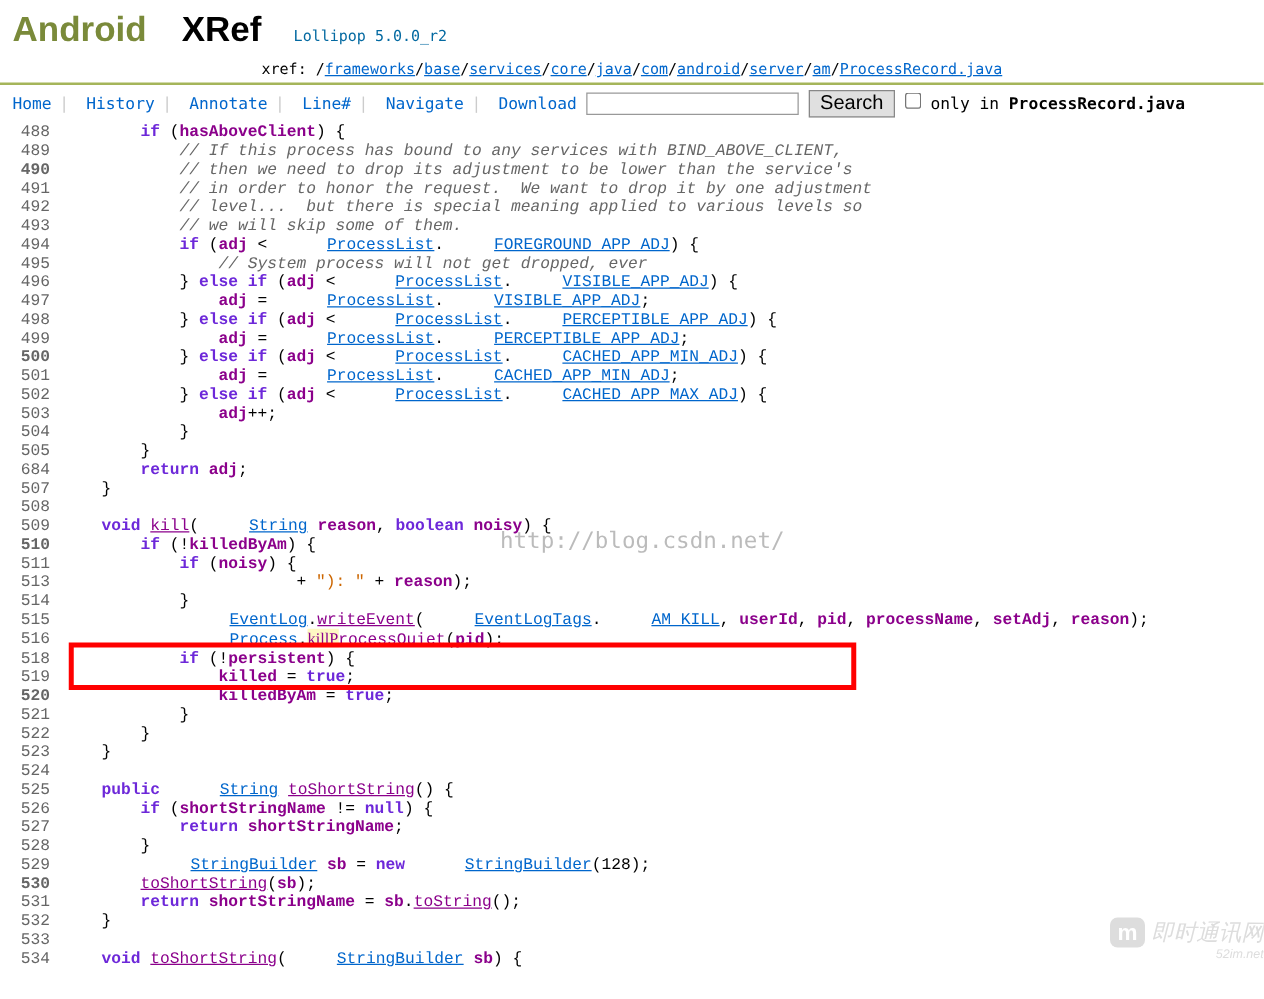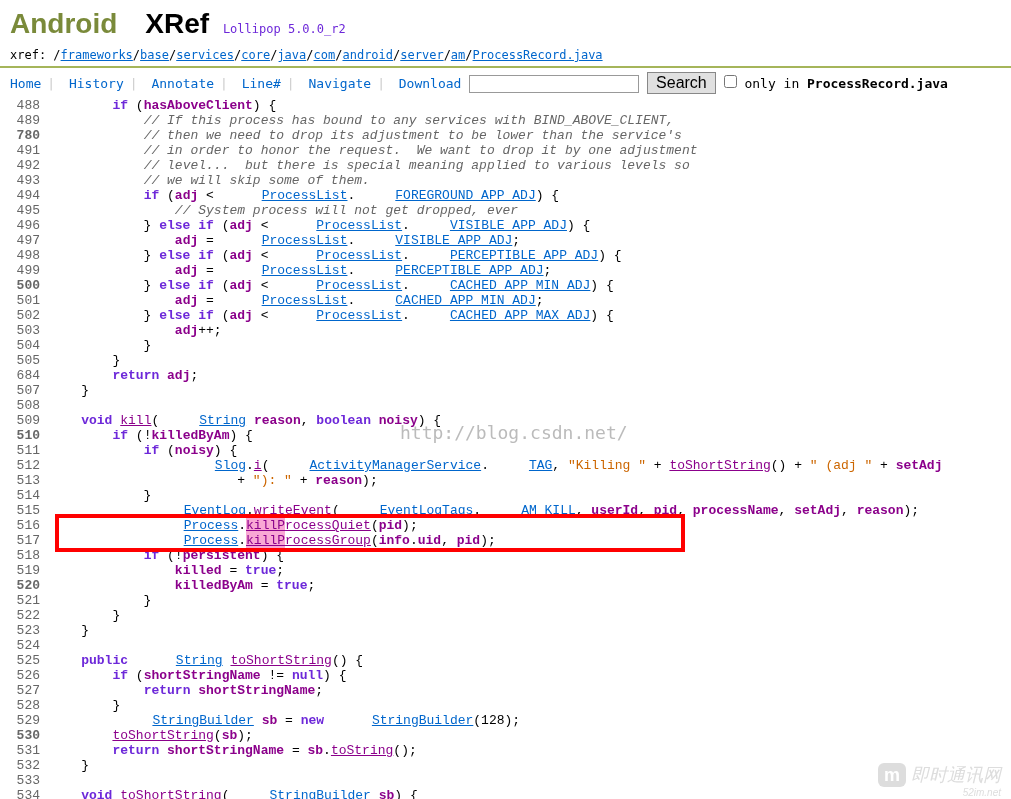--- a/index.html
+++ b/index.html
@@ -1,46 +1,46 @@
 <!DOCTYPE html>
 <html><head>
 <meta charset="utf-8">
 <style>
 * { margin: 0; padding: 0; box-sizing: border-box; }
 body { font-family: "Courier New", monospace; font-size: 13px; background: #fff; width: 1011px; position: relative; }
 .header { padding: 8px 10px 4px; }
 .logo-text { font-family: Arial, sans-serif; font-size: 28px; font-weight: bold; }
 .logo-android { color: #7a8a3a; }
 .logo-xref { color: #000; margin-left: 28px; }
-.logo-version { color: #6d28d9; font-family: monospace; font-size: 12px; margin-left: 6px; }
-.breadcrumb { padding: 4px 10px; font-family: monospace; font-size: 12px; color: #000; border-bottom: 2px solid #a5b55a; }
+.logo-version { color: #0369a1; font-family: monospace; font-size: 12px; margin-left: 18px; }
+.breadcrumb { padding: 4px 10px; font-family: monospace; font-size: 12px; color: #000; border-bottom: 2px solid #a5b55a; text-align: center; }
 .breadcrumb a { color: #0066cc; text-decoration: underline; }
 .nav { padding: 4px 10px; font-family: monospace; font-size: 13px; }
 .nav a { color: #0066cc; text-decoration: none; }
 .nav .sep { color: #ccc; margin: 0 6px; }
 .search-input { border: 1px solid #999; padding: 1px 4px; font-size: 12px; width: 170px; }
 .search-btn { background: #e0e0e0; border: 1px solid #888; padding: 1px 8px; font-size: 16px; cursor: pointer; }
 .nav-text { color: #000; }
 .file-hint { color: #000; font-weight: bold; }
 .code-area { padding: 0 10px; position: relative; }
 .line { display: flex; line-height: 15px; white-space: pre; font-family: "Courier New", monospace; font-size: 13px; }
 .ln { color: #666; width: 40px; text-align: right; padding-right: 10px; user-select: none; flex-shrink: 0; }
 .ln a { color: #666; text-decoration: none; }
 .ln.curr { color: #000; font-weight: bold; }
 .code { flex: 1; }
 .kw { color: #6d28d9; font-weight: bold; }
 .type { color: #0066cc; text-decoration: underline; padding-left: 40px; }
 .fn { color: #8b008b; text-decoration: underline; }
 .var { color: #8b008b; font-weight: bold; margin-top: 12px; }
 .cmt { color: #666; font-style: italic; }
 .str { color: #cc6600; }
-.hl { background: #f9a8d4; }
+.hl { background: #fef9c3; font-family: Liberation Serif, serif; }
 .red-box { position: absolute; border: 4px solid #ff0000; pointer-events: none; }
 .watermark { position: absolute; color: #bbb; font-size: 18px; font-family: monospace; pointer-events: none; }
-.bottom-watermark { position: absolute; right: 10px; bottom: 5px; color: #ddd; font-size: 18px; font-style: italic; font-family: Arial; }
+.bottom-watermark { position: absolute; right: 0; bottom: 5px; color: #ddd; font-size: 18px; font-style: italic; font-family: Arial; }
 .bottom-watermark .m-icon { background: #ddd; color: #fff; border-radius: 6px; padding: 2px 6px; font-weight: bold; font-style: normal; }
 .bottom-watermark .sub { font-size: 10px; display: block; text-align: right; }
 </style>
 </head>
 <body>
 
 <div class="header">
   <span class="logo-text">
     <span class="logo-android">Android</span><span class="logo-xref">XRef</span>
   </span>
@@ -62,21 +62,21 @@
   <button class="search-btn">Search</button>
   <input type="checkbox" style="">
   <span class="nav-text"> only in </span><span class="file-hint">ProcessRecord.java</span>
 </div>
 
 <div class="code-area">
   <div class="watermark" style="top:324px; left:400px;">http://blog.csdn.net/</div>
   <div id="code-lines">
       <div class="line"><div class="ln "><a href="#">488</a></div><div class="code">        <span class="kw">if</span> (<span class="var">hasAboveClient</span>) {</div></div>
       <div class="line"><div class="ln "><a href="#">489</a></div><div class="code">            <span class="cmt">// If this process has bound to any services with BIND_ABOVE_CLIENT,</span></div></div>
-      <div class="line"><div class="ln curr"><a href="#">780</a></div><div class="code">            <span class="cmt">// then we need to drop its adjustment to be lower than the service's</span></div></div>
+      <div class="line"><div class="ln curr"><a href="#">490</a></div><div class="code">            <span class="cmt">// then we need to drop its adjustment to be lower than the service's</span></div></div>
       <div class="line"><div class="ln "><a href="#">491</a></div><div class="code">            <span class="cmt">// in order to honor the request.  We want to drop it by one adjustment</span></div></div>
       <div class="line"><div class="ln "><a href="#">492</a></div><div class="code">            <span class="cmt">// level...  but there is special meaning applied to various levels so</span></div></div>
       <div class="line"><div class="ln "><a href="#">493</a></div><div class="code">            <span class="cmt">// we will skip some of them.</span></div></div>
       <div class="line"><div class="ln "><a href="#">494</a></div><div class="code">            <span class="kw">if</span> (<span class="var">adj</span> &lt; <span class="type">ProcessList</span>.<span class="type">FOREGROUND_APP_ADJ</span>) {</div></div>
       <div class="line"><div class="ln "><a href="#">495</a></div><div class="code">                <span class="cmt">// System process will not get dropped, ever</span></div></div>
       <div class="line"><div class="ln "><a href="#">496</a></div><div class="code">            } <span class="kw">else</span> <span class="kw">if</span> (<span class="var">adj</span> &lt; <span class="type">ProcessList</span>.<span class="type">VISIBLE_APP_ADJ</span>) {</div></div>
       <div class="line"><div class="ln "><a href="#">497</a></div><div class="code">                <span class="var">adj</span> = <span class="type">ProcessList</span>.<span class="type">VISIBLE_APP_ADJ</span>;</div></div>
       <div class="line"><div class="ln "><a href="#">498</a></div><div class="code">            } <span class="kw">else</span> <span class="kw">if</span> (<span class="var">adj</span> &lt; <span class="type">ProcessList</span>.<span class="type">PERCEPTIBLE_APP_ADJ</span>) {</div></div>
       <div class="line"><div class="ln "><a href="#">499</a></div><div class="code">                <span class="var">adj</span> = <span class="type">ProcessList</span>.<span class="type">PERCEPTIBLE_APP_ADJ</span>;</div></div>
       <div class="line"><div class="ln curr"><a href="#">500</a></div><div class="code">            } <span class="kw">else</span> <span class="kw">if</span> (<span class="var">adj</span> &lt; <span class="type">ProcessList</span>.<span class="type">CACHED_APP_MIN_ADJ</span>) {</div></div>
@@ -84,26 +84,24 @@
       <div class="line"><div class="ln "><a href="#">502</a></div><div class="code">            } <span class="kw">else</span> <span class="kw">if</span> (<span class="var">adj</span> &lt; <span class="type">ProcessList</span>.<span class="type">CACHED_APP_MAX_ADJ</span>) {</div></div>
       <div class="line"><div class="ln "><a href="#">503</a></div><div class="code">                <span class="var">adj</span>++;</div></div>
       <div class="line"><div class="ln "><a href="#">504</a></div><div class="code">            }</div></div>
       <div class="line"><div class="ln "><a href="#">505</a></div><div class="code">        }</div></div>
       <div class="line"><div class="ln "><a href="#">684</a></div><div class="code">        <span class="kw">return</span> <span class="var">adj</span>;</div></div>
       <div class="line"><div class="ln "><a href="#">507</a></div><div class="code">    }</div></div>
       <div class="line"><div class="ln "><a href="#">508</a></div><div class="code"></div></div>
       <div class="line"><div class="ln "><a href="#">509</a></div><div class="code">    <span class="kw">void</span> <span class="fn">kill</span>(<span class="type">String</span> <span class="var">reason</span>, <span class="kw">boolean</span> <span class="var">noisy</span>) {</div></div>
       <div class="line"><div class="ln curr"><a href="#">510</a></div><div class="code">        <span class="kw">if</span> (!<span class="var">killedByAm</span>) {</div></div>
       <div class="line"><div class="ln "><a href="#">511</a></div><div class="code">            <span class="kw">if</span> (<span class="var">noisy</span>) {</div></div>
-      <div class="line"><div class="ln "><a href="#">512</a></div><div class="code">                <span class="type">Slog</span>.<span class="fn">i</span>(<span class="type">ActivityManagerService</span>.<span class="type">TAG</span>, <span class="str">"Killing "</span> + <span class="fn">toShortString</span>() + <span class="str">" (adj "</span> + <span class="var">setAdj</span></div></div>
       <div class="line"><div class="ln "><a href="#">513</a></div><div class="code">                        + <span class="str">"): "</span> + <span class="var">reason</span>);</div></div>
       <div class="line"><div class="ln "><a href="#">514</a></div><div class="code">            }</div></div>
       <div class="line"><div class="ln "><a href="#">515</a></div><div class="code">            <span class="type">EventLog</span>.<span class="fn">writeEvent</span>(<span class="type">EventLogTags</span>.<span class="type">AM_KILL</span>, <span class="var">userId</span>, <span class="var">pid</span>, <span class="var">processName</span>, <span class="var">setAdj</span>, <span class="var">reason</span>);</div></div>
       <div class="line"><div class="ln "><a href="#">516</a></div><div class="code">            <span class="type">Process</span>.<span class="fn"><span class="hl">killP</span>rocessQuiet</span>(<span class="var">pid</span>);</div></div>
-      <div class="line"><div class="ln "><a href="#">517</a></div><div class="code">            <span class="type">Process</span>.<span class="fn"><span class="hl">killP</span>rocessGroup</span>(<span class="var">info</span>.<span class="var">uid</span>, <span class="var">pid</span>);</div></div>
       <div class="line"><div class="ln "><a href="#">518</a></div><div class="code">            <span class="kw">if</span> (!<span class="var">persistent</span>) {</div></div>
       <div class="line"><div class="ln "><a href="#">519</a></div><div class="code">                <span class="var">killed</span> = <span class="kw">true</span>;</div></div>
       <div class="line"><div class="ln curr"><a href="#">520</a></div><div class="code">                <span class="var">killedByAm</span> = <span class="kw">true</span>;</div></div>
       <div class="line"><div class="ln "><a href="#">521</a></div><div class="code">            }</div></div>
       <div class="line"><div class="ln "><a href="#">522</a></div><div class="code">        }</div></div>
       <div class="line"><div class="ln "><a href="#">523</a></div><div class="code">    }</div></div>
       <div class="line"><div class="ln "><a href="#">524</a></div><div class="code"></div></div>
       <div class="line"><div class="ln "><a href="#">525</a></div><div class="code">    <span class="kw">public</span> <span class="type">String</span> <span class="fn">toShortString</span>() {</div></div>
       <div class="line"><div class="ln "><a href="#">526</a></div><div class="code">        <span class="kw">if</span> (<span class="var">shortStringName</span> != <span class="kw">null</span>) {</div></div>
       <div class="line"><div class="ln "><a href="#">527</a></div><div class="code">            <span class="kw">return</span> <span class="var">shortStringName</span>;</div></div>

